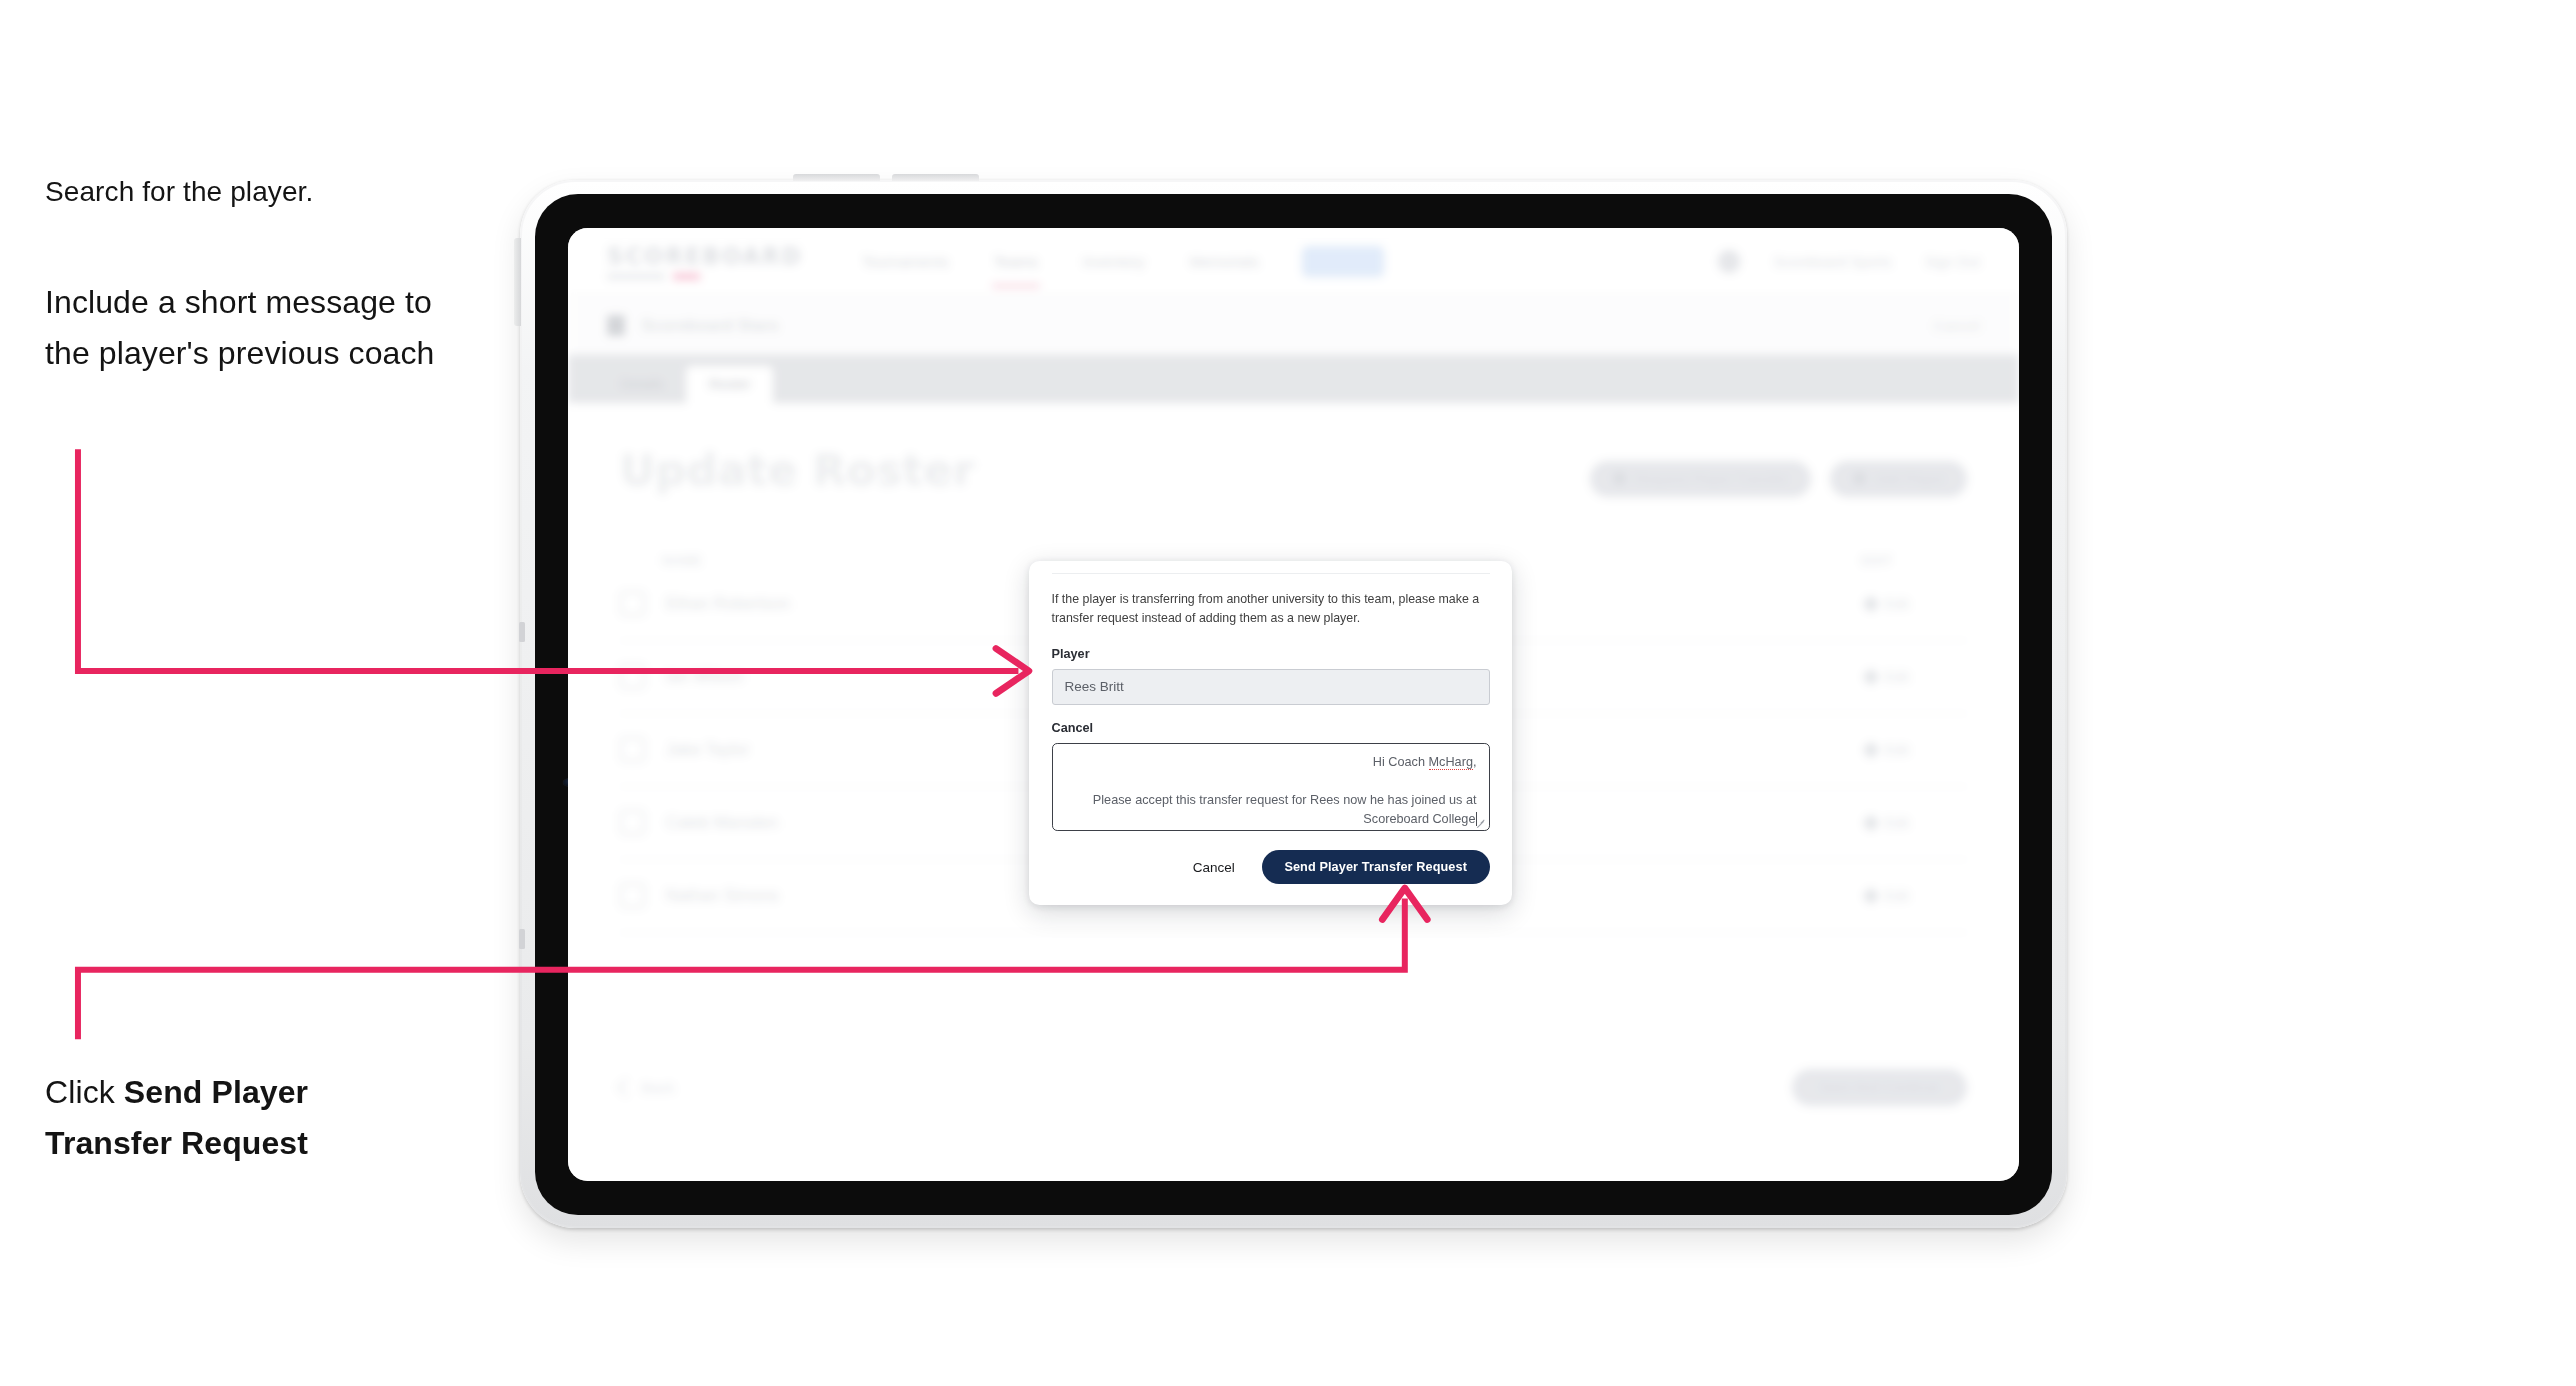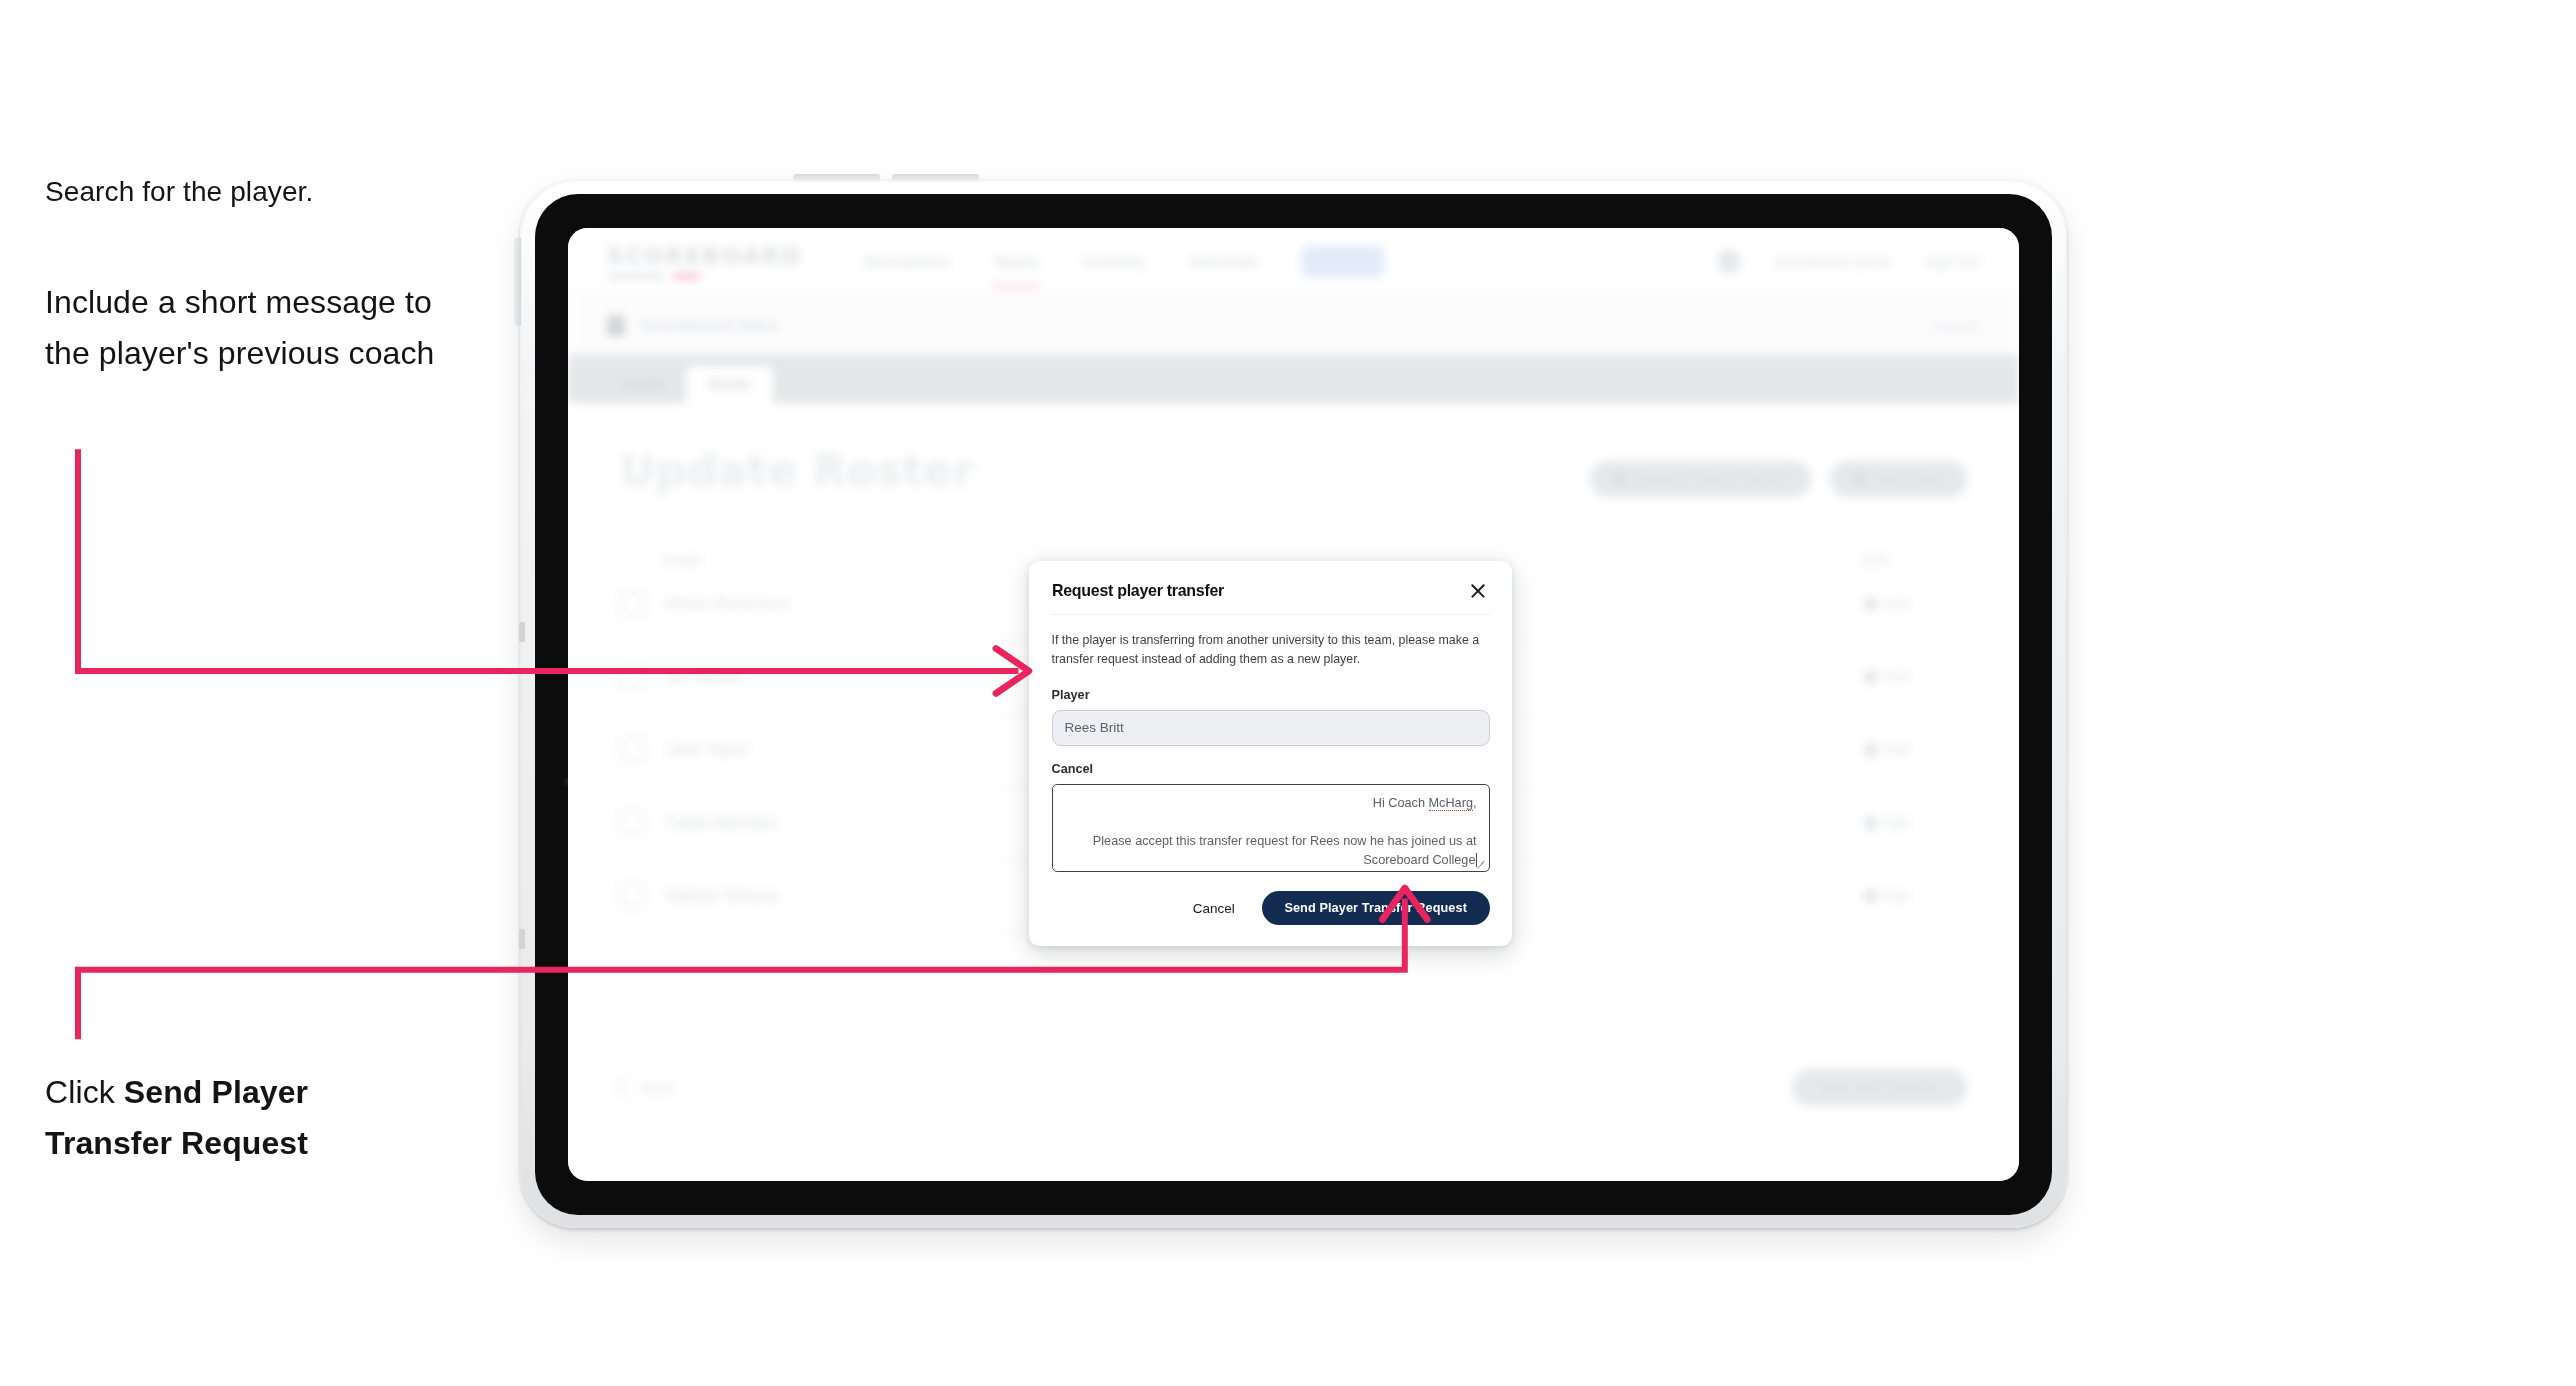--- a/index.html
+++ b/index.html
@@ -195,21 +195,21 @@
     content:"";position:absolute;left:2.2px;top:10.5px;width:18px;height:1.8px;background:#1b1c1f;border-radius:1.5px;
   }
   .close-btn:before{transform:rotate(45deg);}
   .close-btn:after{transform:rotate(-45deg);}
   .modal-divider{height:0.7px;background:#eceef0;margin:12px 22.5px 0 22.5px;}
   .modal-body{padding:16.5px 22.5px 0 22.5px;}
   .modal-desc{font-size:12.4px;line-height:19px;color:#404040;margin:0 0 19.5px 0;}
   .field-label{font-size:12.7px;font-weight:700;color:#2a2d34;margin-bottom:7.5px;}
   .player-input{
     width:100%;box-sizing:border-box;
-    background:#edeff2;border:0.7px solid #c9ccd2;border-radius:9px;
+    background:#edeff2;border:0.7px solid #c9ccd2;border-radius:3px;
     height:36px;padding:0 12px;
     font-size:13.5px;color:#5c6068;
     font-family:"Liberation Sans", sans-serif;
   }
   .field-gap{height:16.5px;}
   .msg-wrap{position:relative;}
   .msg-input{
     width:100%;box-sizing:border-box;
     background:#ffffff;border:1.2px solid #3d4048;border-radius:5.2px;
     height:88px;padding:9.7px 12px;
@@ -371,24 +371,20 @@
                 <span>Back</span>
               </span>
             <span class="footer-cta">Save And Continue</span>
           </div>
         </div>
       </div>
 
       <div class="modal-scrim"></div>
 
       <div class="modal">
-        <div class="modal-head">
-          <div class="modal-title">Request player transfer</div>
-          <button class="close-btn"></button>
-        </div>
         <div class="modal-divider"></div>
 
         <div class="modal-body">
           <p class="modal-desc">If the player is transferring from another university to this team, please make a transfer request instead of adding them as a new player.</p>
 
           <div class="field-label">Player</div>
           <input class="player-input" readonly="" value="Rees Britt" style="">
 
           <div class="field-gap"></div>
 

